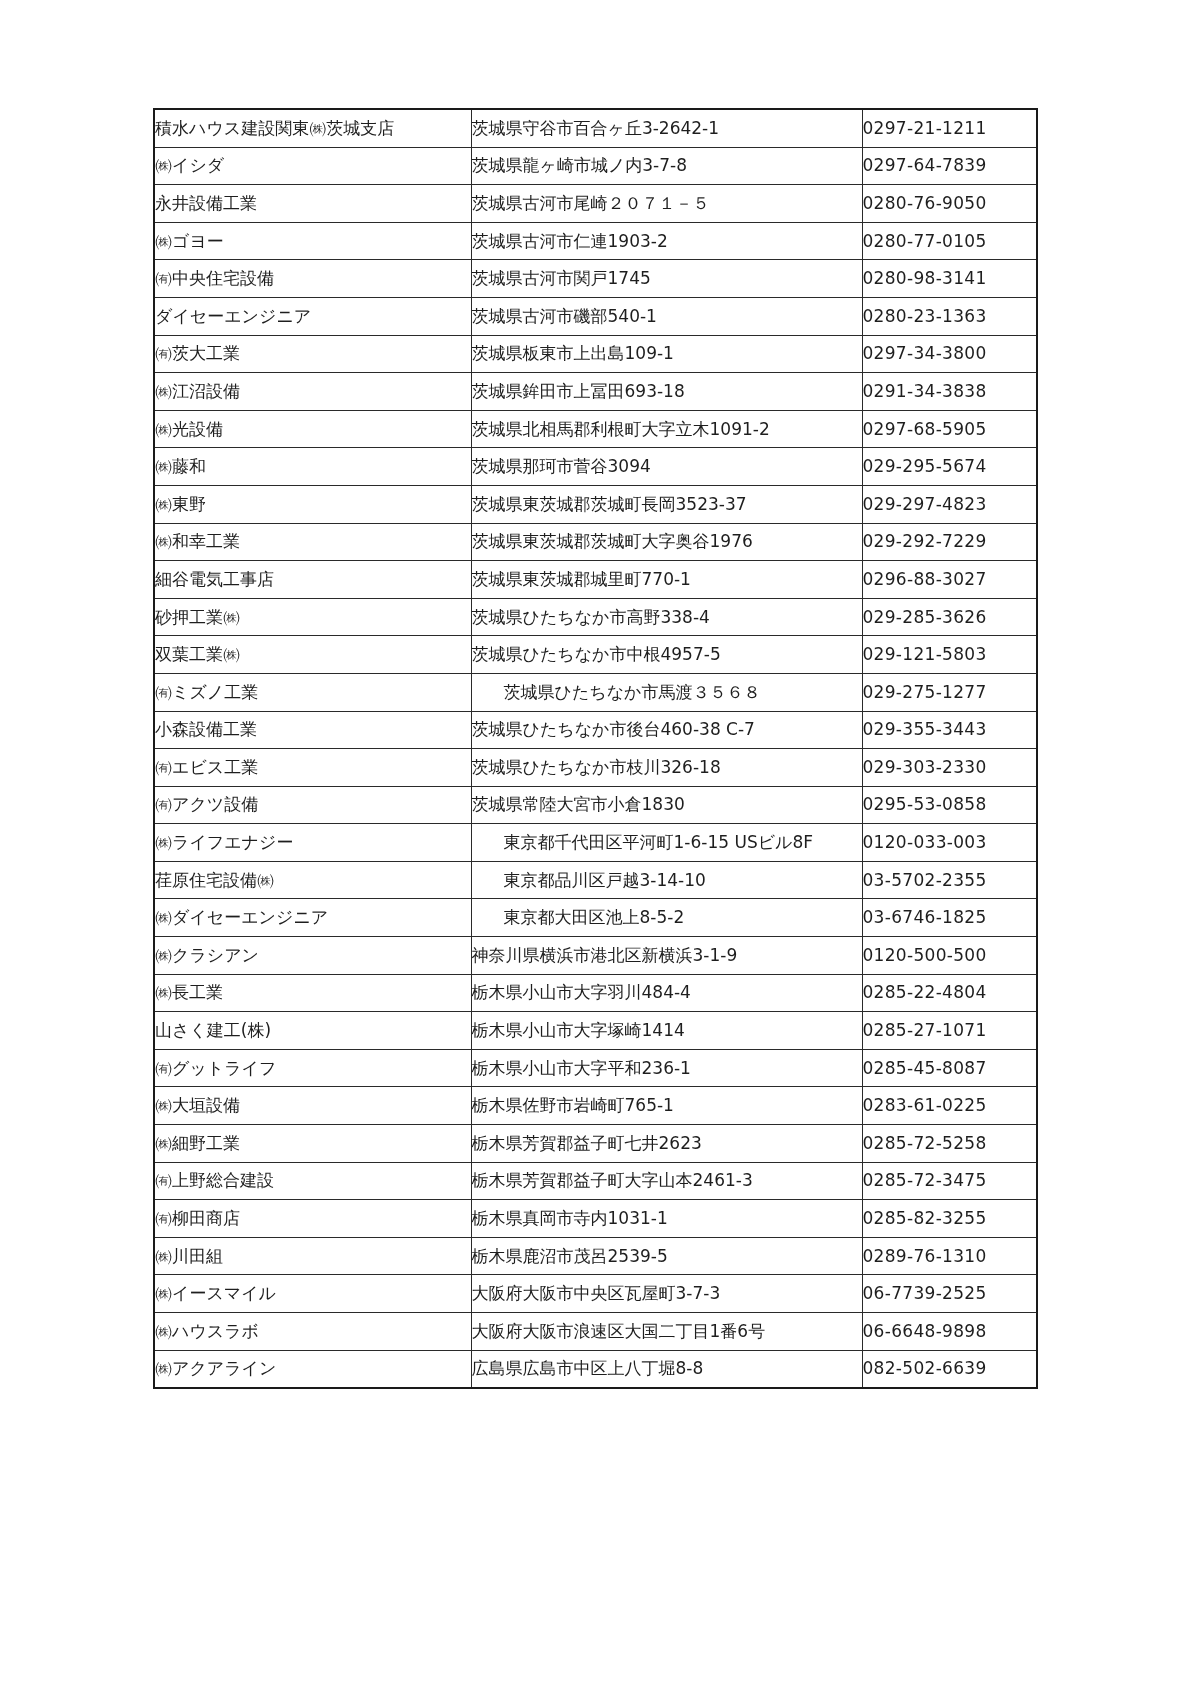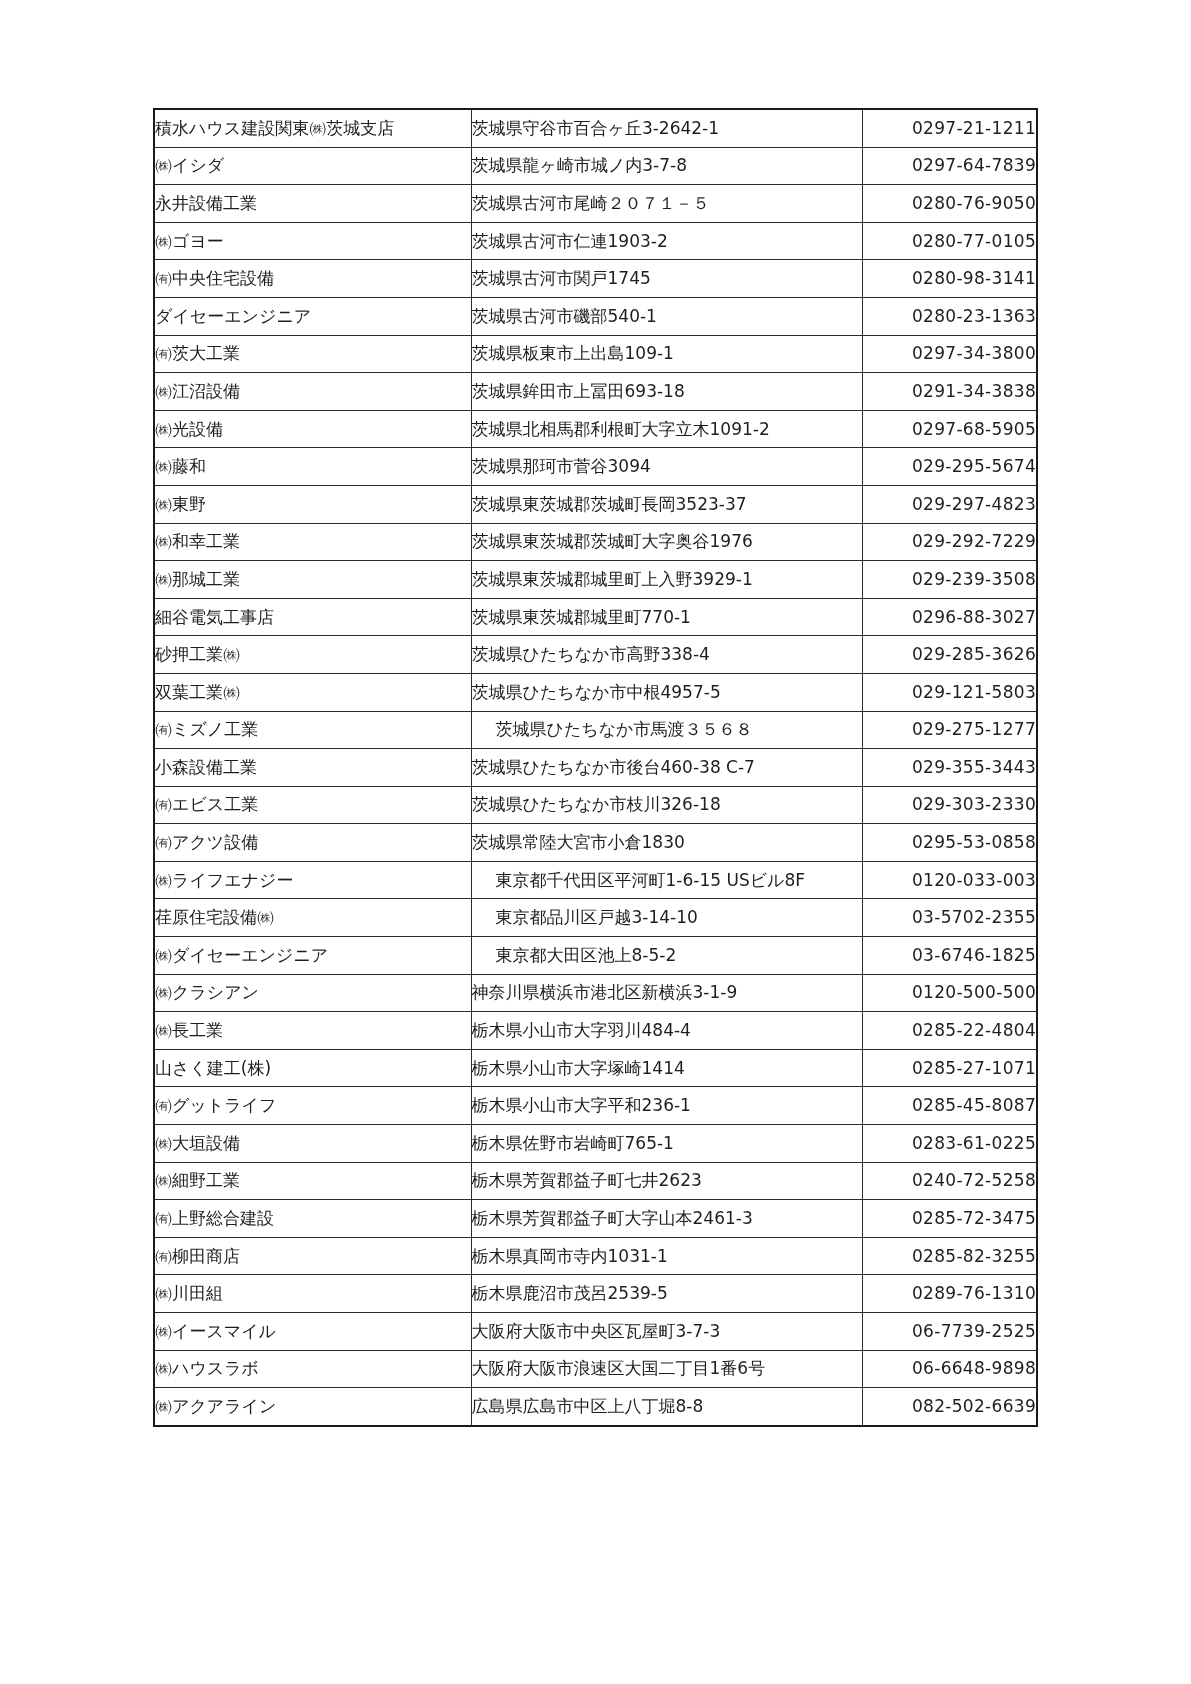--- a/index.html
+++ b/index.html
@@ -40,22 +40,22 @@
       padding: 0;
       border: 1.5px solid #2a2a2a;
       font-size: 17px;
       line-height: 1;
       white-space: nowrap;
       overflow: hidden;
       vertical-align: middle;
     }
     td.name { padding-left: 17px; }
     td.addr { padding-left: 17px; }
-    td.tel  { padding-left: 17px; letter-spacing: 0.3px; text-align: right; }
-    td.addr.indent { padding-left: 24px; }
+    td.tel  { padding-left: 17px; letter-spacing: 0.3px; }
+    td.addr.indent { padding-left: 32px; }
   </style>
 </head>
 <body>
 
 <div class="page">
   <table class="contractors">
     <colgroup>
       <col class="c-name">
       <col class="c-addr">
       <col class="c-tel">
@@ -115,25 +115,20 @@
           <td class="name">㈱東野</td>
           <td class="addr">茨城県東茨城郡茨城町長岡3523-37</td>
           <td class="tel">029-297-4823</td>
         </tr>
         <tr>
           <td class="name">㈱和幸工業</td>
           <td class="addr">茨城県東茨城郡茨城町大字奥谷1976</td>
           <td class="tel">029-292-7229</td>
         </tr>
         <tr>
-          <td class="name">㈱那城工業</td>
-          <td class="addr">茨城県東茨城郡城里町上入野3929-1</td>
-          <td class="tel">029-239-3508</td>
-        </tr>
-        <tr>
           <td class="name">細谷電気工事店</td>
           <td class="addr">茨城県東茨城郡城里町770-1</td>
           <td class="tel">0296-88-3027</td>
         </tr>
         <tr>
           <td class="name">砂押工業㈱</td>
           <td class="addr">茨城県ひたちなか市高野338-4</td>
           <td class="tel">029-285-3626</td>
         </tr>
         <tr>
@@ -197,21 +192,21 @@
           <td class="tel">0285-45-8087</td>
         </tr>
         <tr>
           <td class="name">㈱大垣設備</td>
           <td class="addr">栃木県佐野市岩崎町765-1</td>
           <td class="tel">0283-61-0225</td>
         </tr>
         <tr>
           <td class="name">㈱細野工業</td>
           <td class="addr">栃木県芳賀郡益子町七井2623</td>
-          <td class="tel">0240-72-5258</td>
+          <td class="tel">0285-72-5258</td>
         </tr>
         <tr>
           <td class="name">㈲上野総合建設</td>
           <td class="addr">栃木県芳賀郡益子町大字山本2461-3</td>
           <td class="tel">0285-72-3475</td>
         </tr>
         <tr>
           <td class="name">㈲柳田商店</td>
           <td class="addr">栃木県真岡市寺内1031-1</td>
           <td class="tel">0285-82-3255</td>

